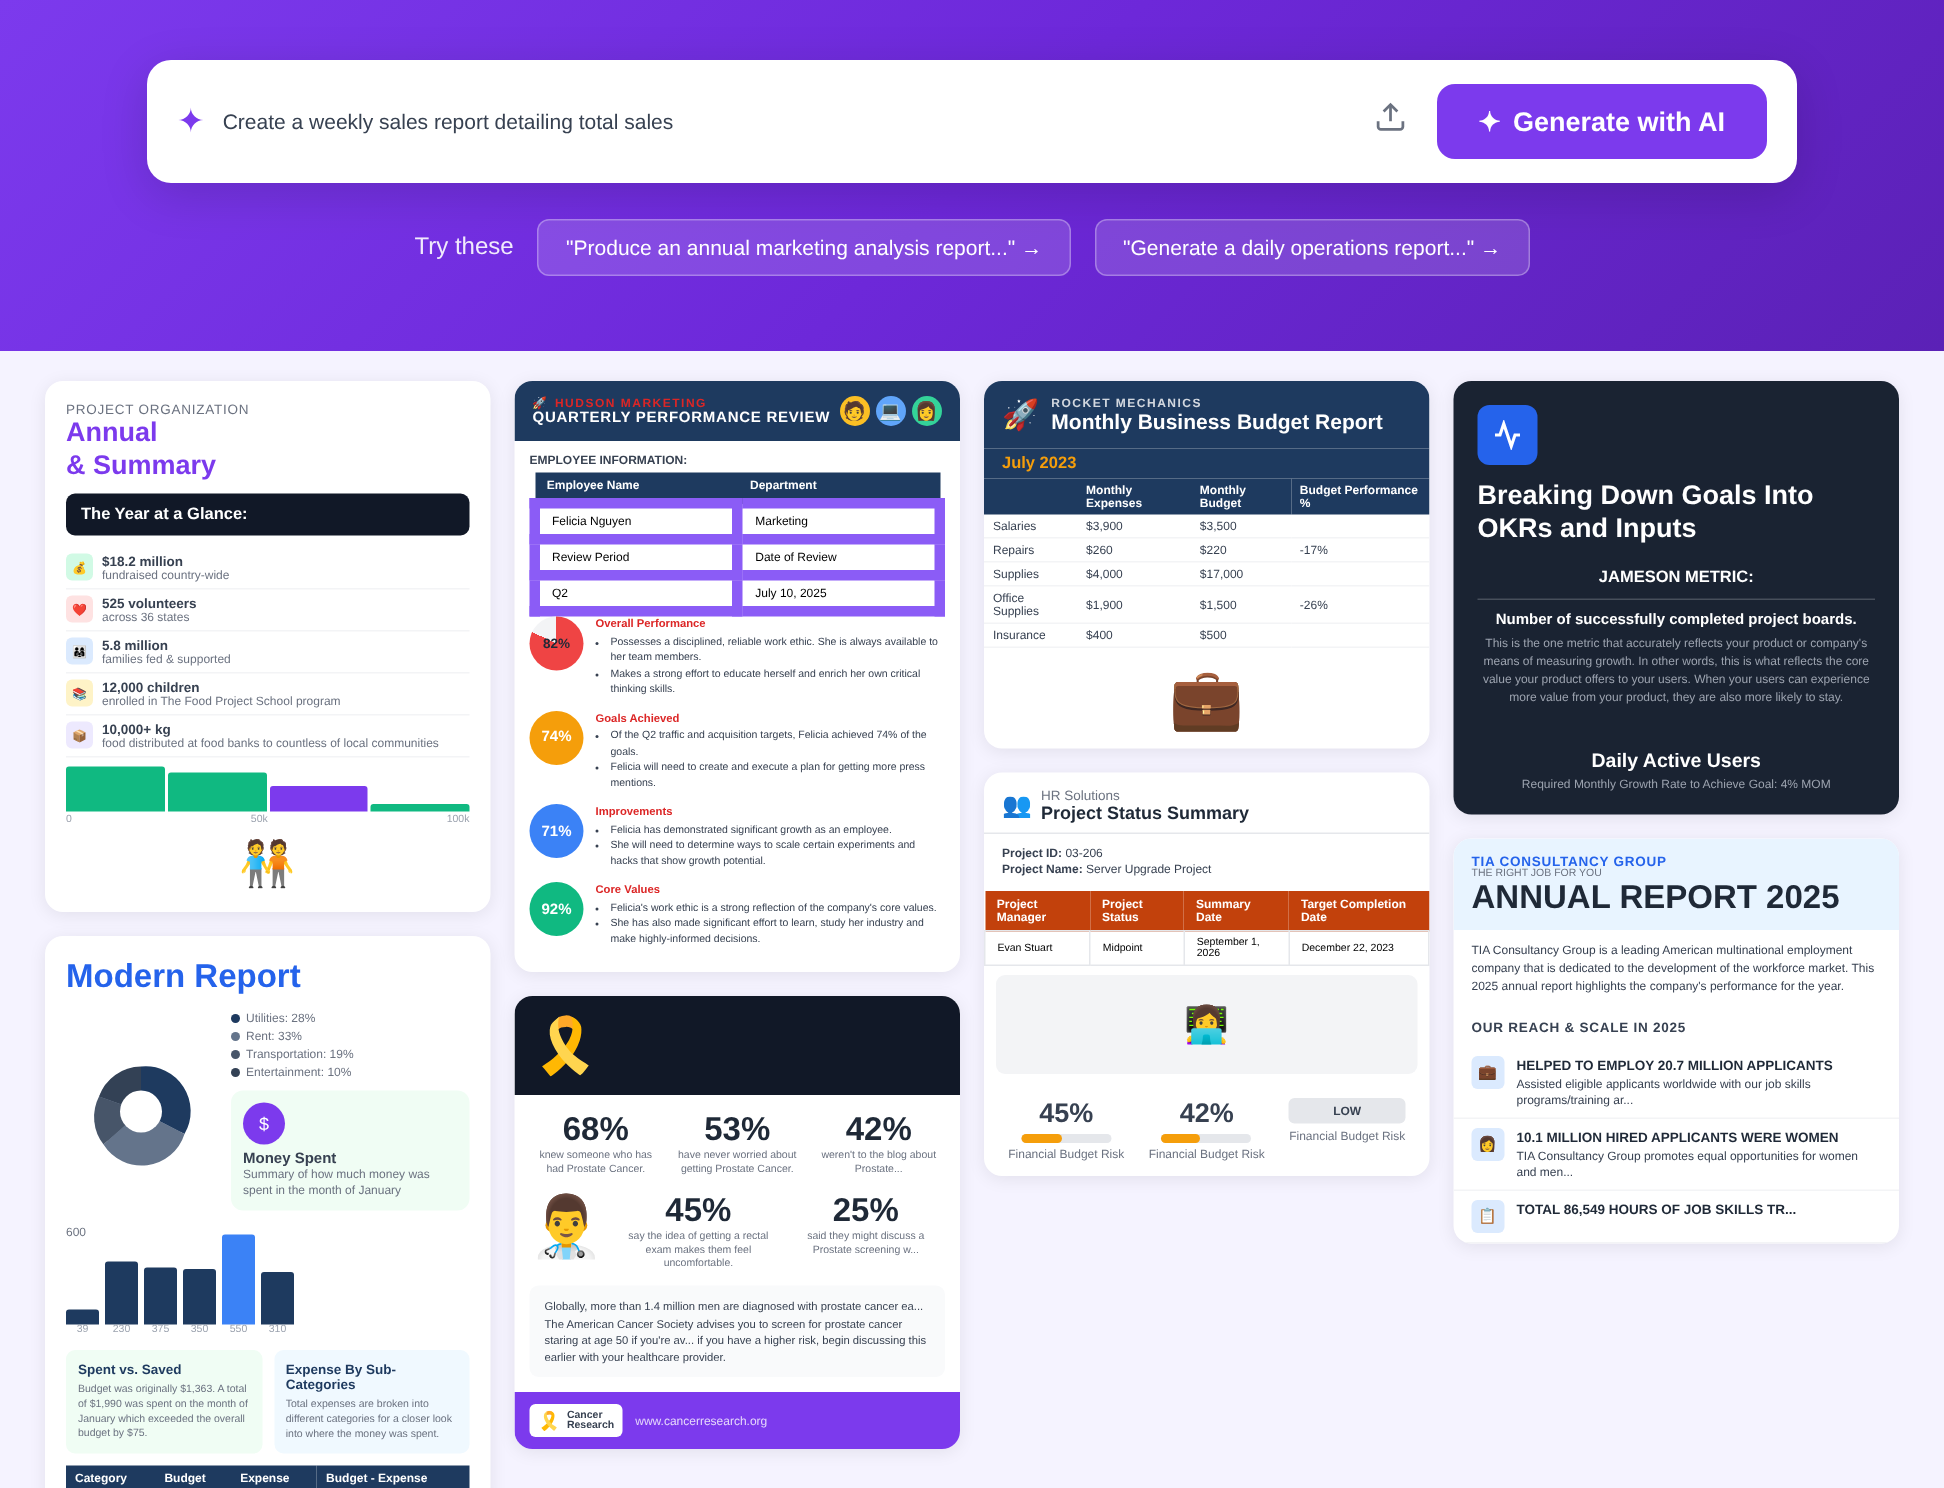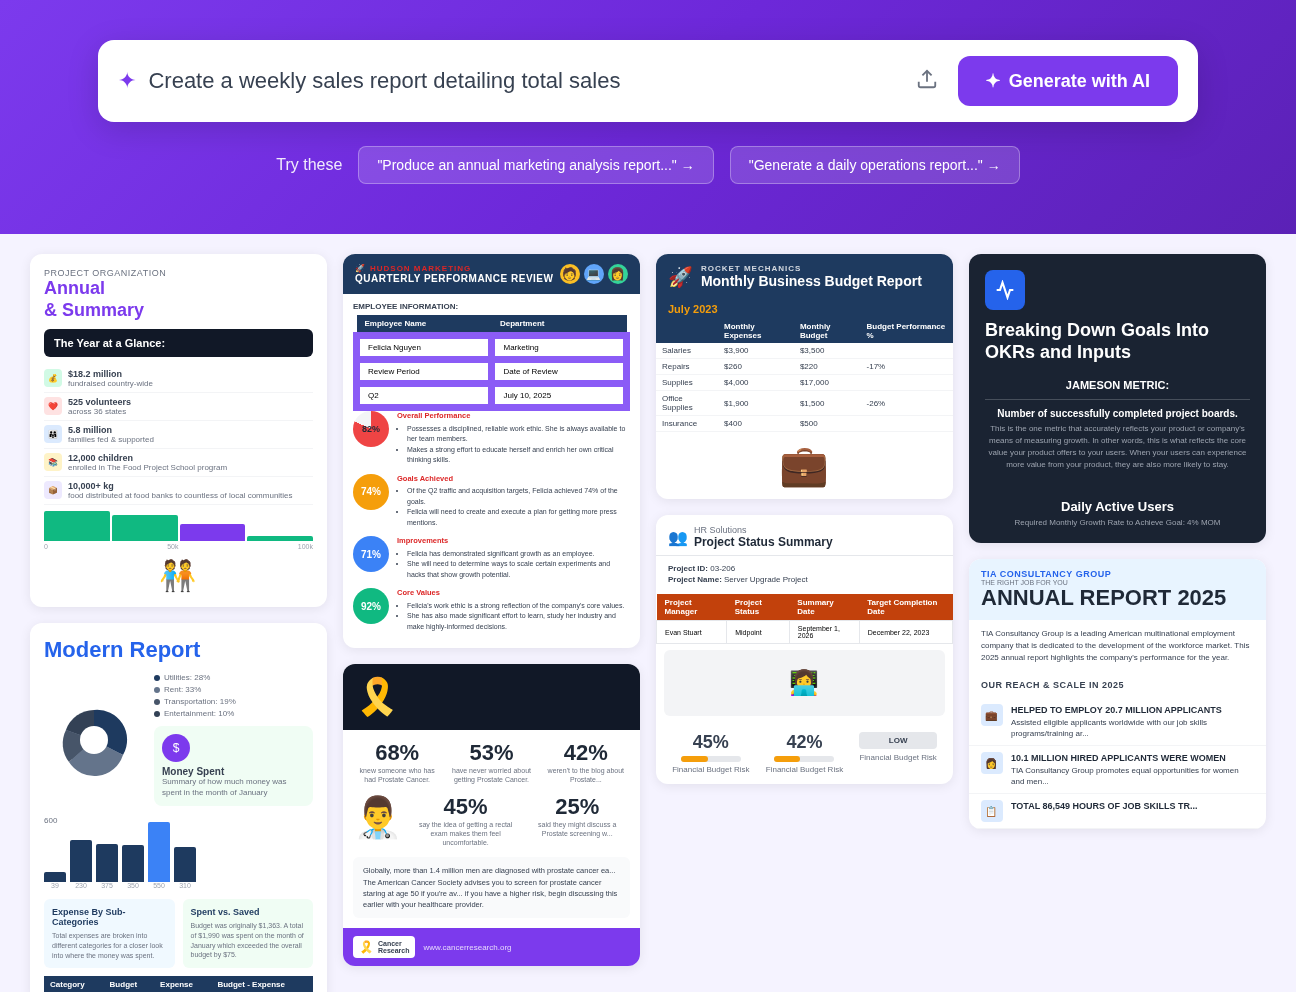--- a/index.html
+++ b/index.html
@@ -32,21 +32,21 @@
     }
 
     .sparkle-icon {
       color: #7c3aed;
       font-size: 22px;
       flex-shrink: 0;
     }
 
     .search-text {
       flex: 1;
-      font-size: 22px;
+      font-size: 14px;
       color: #374151;
       font-weight: 400;
     }
 
     .upload-btn {
       background: none;
       border: none;
       cursor: pointer;
       padding: 8px;
       color: #6b7280;
@@ -832,27 +832,27 @@
             <div style="width:22px;background:#3b82f6;height:60px;border-radius:2px 2px 0 0;"></div>
             <div style="font-size:7px;color:#9ca3af;">550</div>
           </div>
           <div style="display:flex;flex-direction:column;align-items:center;">
             <div style="width:22px;background:#1e3a5f;height:35px;border-radius:2px 2px 0 0;"></div>
             <div style="font-size:7px;color:#9ca3af;">310</div>
           </div>
         </div>
       </div>
       <div style="display:flex;gap:8px;margin-top:10px;">
+        <div style="flex:1;background:#f0fdf4;border-radius:6px;padding:8px;">
+          <div style="font-size:9px;font-weight:700;color:#1e3a5f;margin-bottom:4px;">Spent vs. Saved</div>
+          <div style="font-size:7px;color:#6b7280;line-height:1.4;">Budget was originally $1,363. A total of $1,990 was spent on the month of January which exceeded the overall budget by $75.</div>
+        </div>
         <div style="flex:1;background:#f0f9ff;border-radius:6px;padding:8px;">
           <div style="font-size:9px;font-weight:700;color:#1e3a5f;margin-bottom:4px;">Expense By Sub-Categories</div>
           <div style="font-size:7px;color:#6b7280;line-height:1.4;">Total expenses are broken into different categories for a closer look into where the money was spent.</div>
-        </div>
-        <div style="flex:1;background:#f0fdf4;border-radius:6px;padding:8px;">
-          <div style="font-size:9px;font-weight:700;color:#1e3a5f;margin-bottom:4px;">Spent vs. Saved</div>
-          <div style="font-size:7px;color:#6b7280;line-height:1.4;">Budget was originally $1,363. A total of $1,990 was spent on the month of January which exceeded the overall budget by $75.</div>
         </div>
       </div>
       <table class="expense-table">
         <thead>
           <tr>
             <th>Category</th>
             <th>Budget</th>
             <th>Expense</th>
             <th>Budget - Expense</th>
           </tr>

